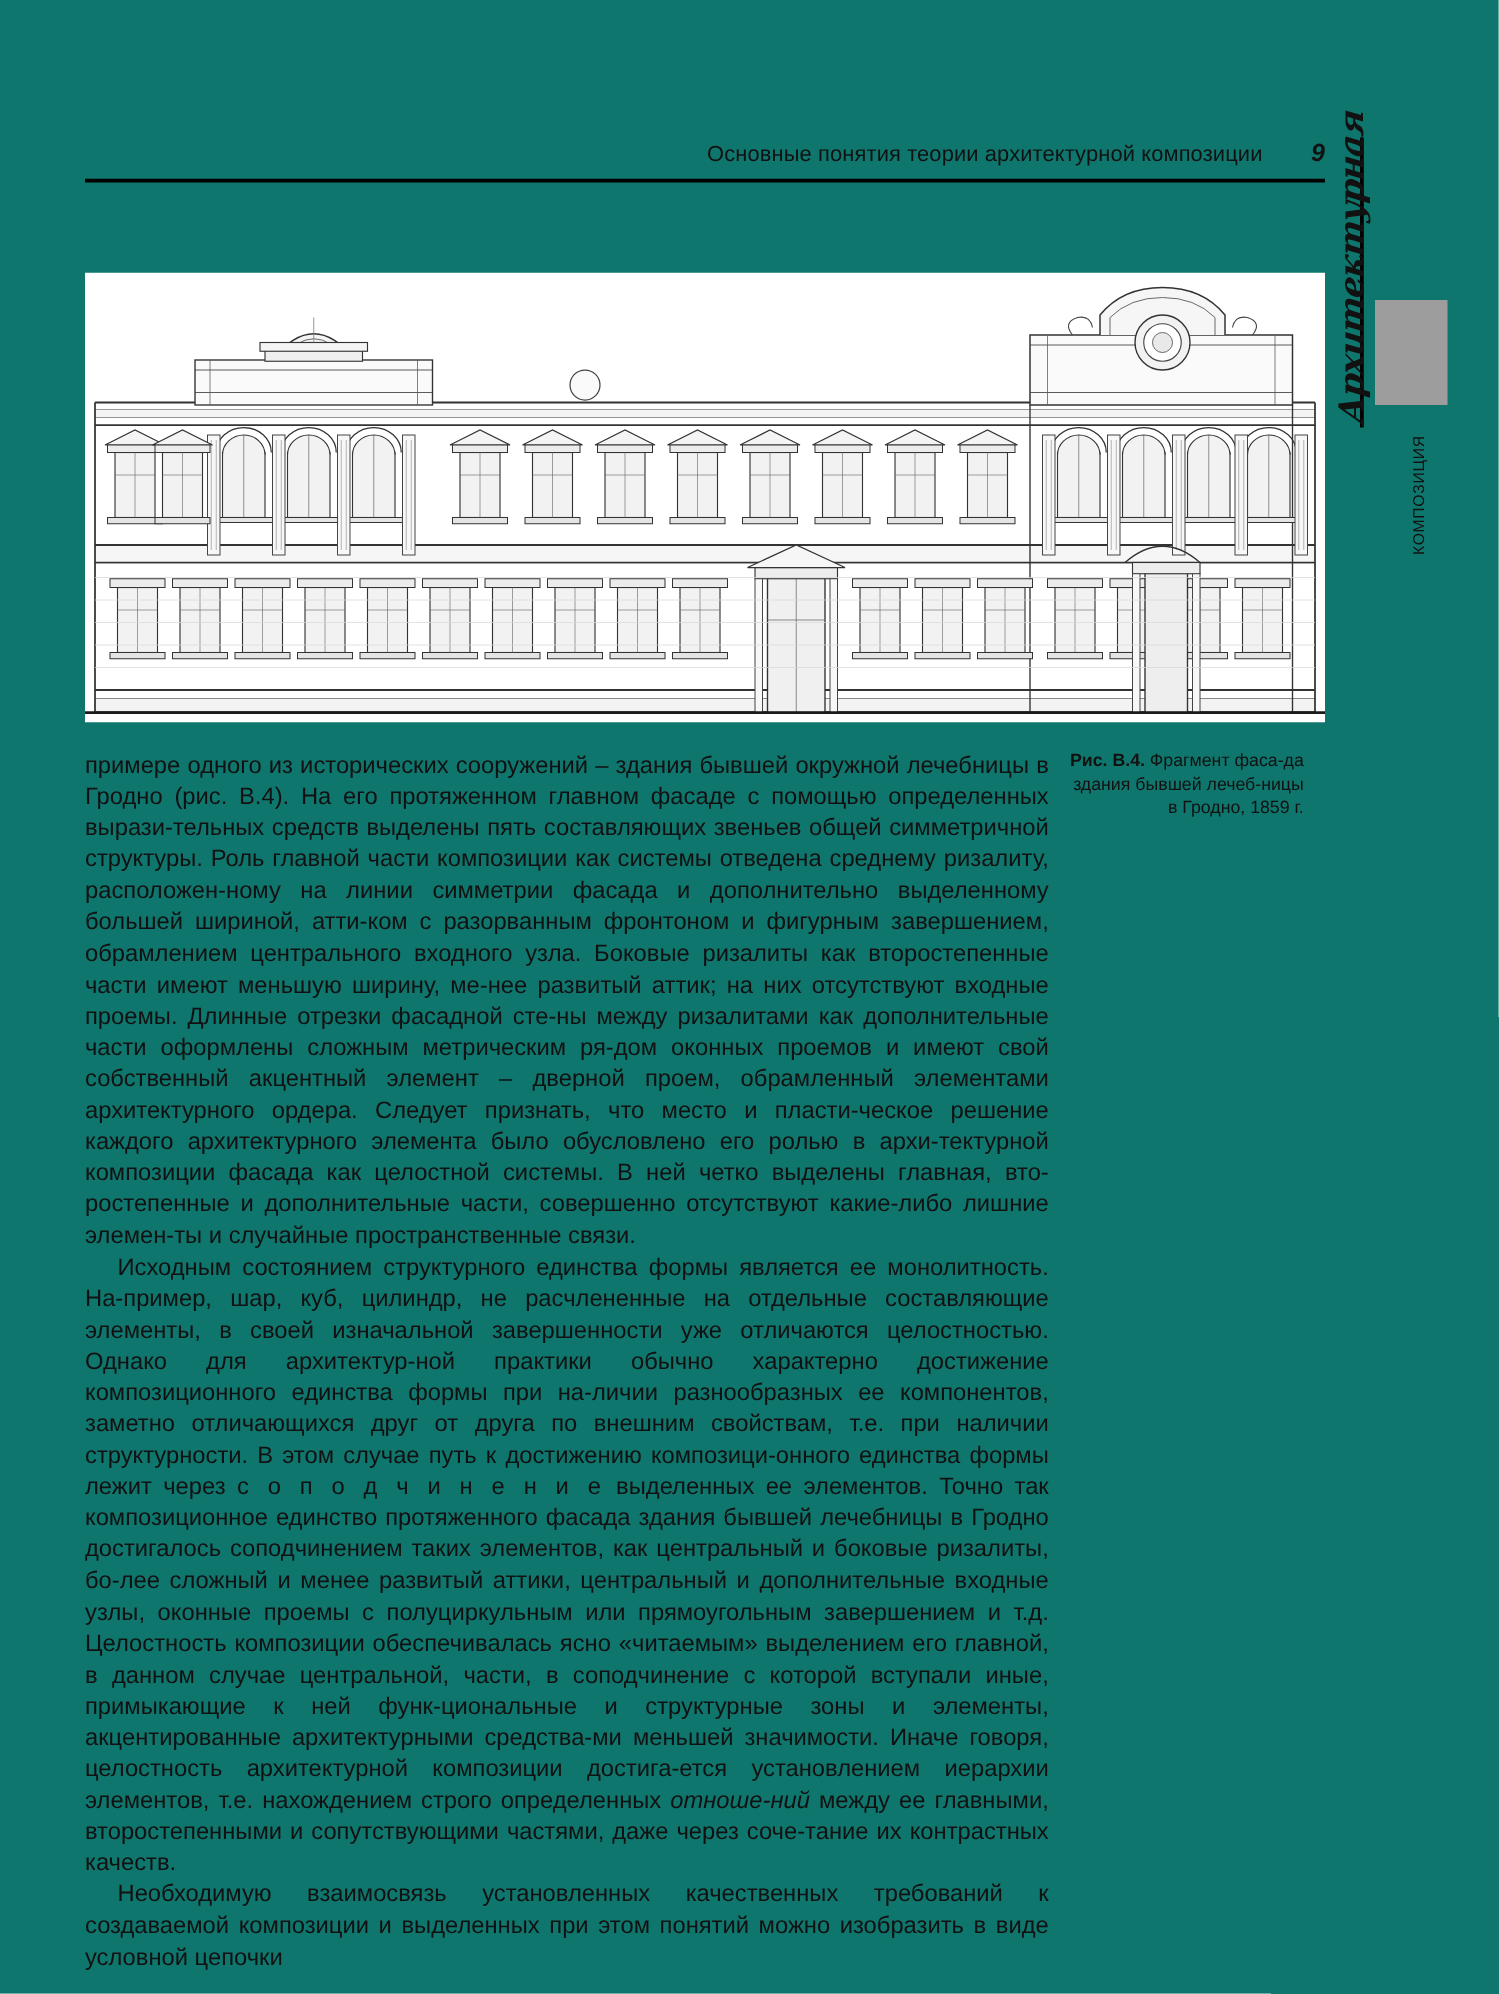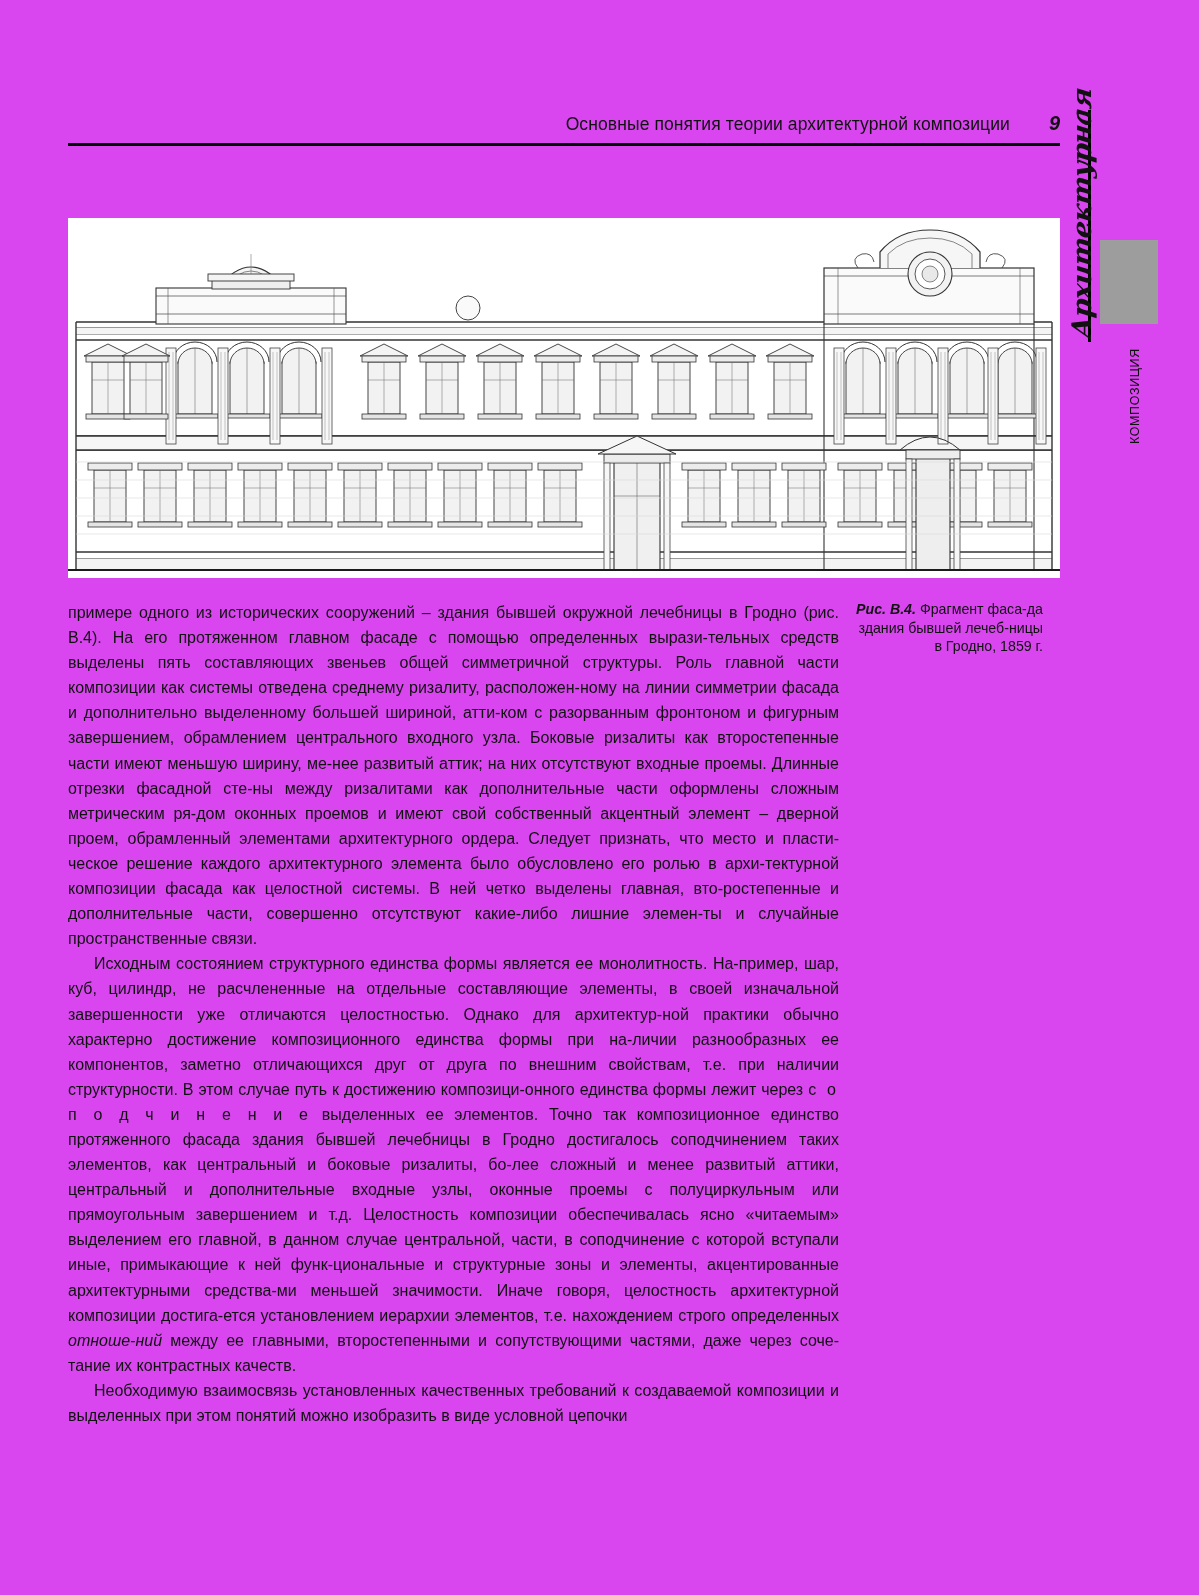--- a/index.html
+++ b/index.html
@@ -9,21 +9,21 @@
   }
   body {
     font-family: "Liberation Sans", sans-serif;
     color: #1a1a1a;
   }
   .page {
     position: relative;
     width: 1199px;
     height: 1595px;
     margin: 0 auto;
-    background: #d946ef;
+    background: #0f766e;
     overflow: hidden;
   }
 
   
   .header {
     position: absolute;
     left: 68px;
     top: 112px;
     width: 992px;
     display: flex;
@@ -138,21 +138,21 @@
     width: 992px;
     height: 360px;
   }
 
   
   .body-col {
     position: absolute;
     left: 68px;
     top: 600px;
     width: 771px;
-    font-size: 16px;
+    font-size: 19px;
     line-height: 25.1px;
     text-align: justify;
     color: #111;
   }
   .body-col p {
     margin: 0;
   }
   .body-col p.indent {
     text-indent: 26px;
   }
@@ -171,21 +171,20 @@
     left: 855px;
     top: 600px;
     width: 188px;
     font-size: 14.2px;
     line-height: 18.6px;
     text-align: right;
     color: #111;
   }
   .caption .cap-label {
     font-weight: bold;
-    font-style: italic;
   }
 </style>
 </head>
 <body>
 
 <div class="page">
 
   <div class="header">
     <div class="header-title">Основные понятия теории архитектурной композиции</div>
     <div class="page-number">9</div>

